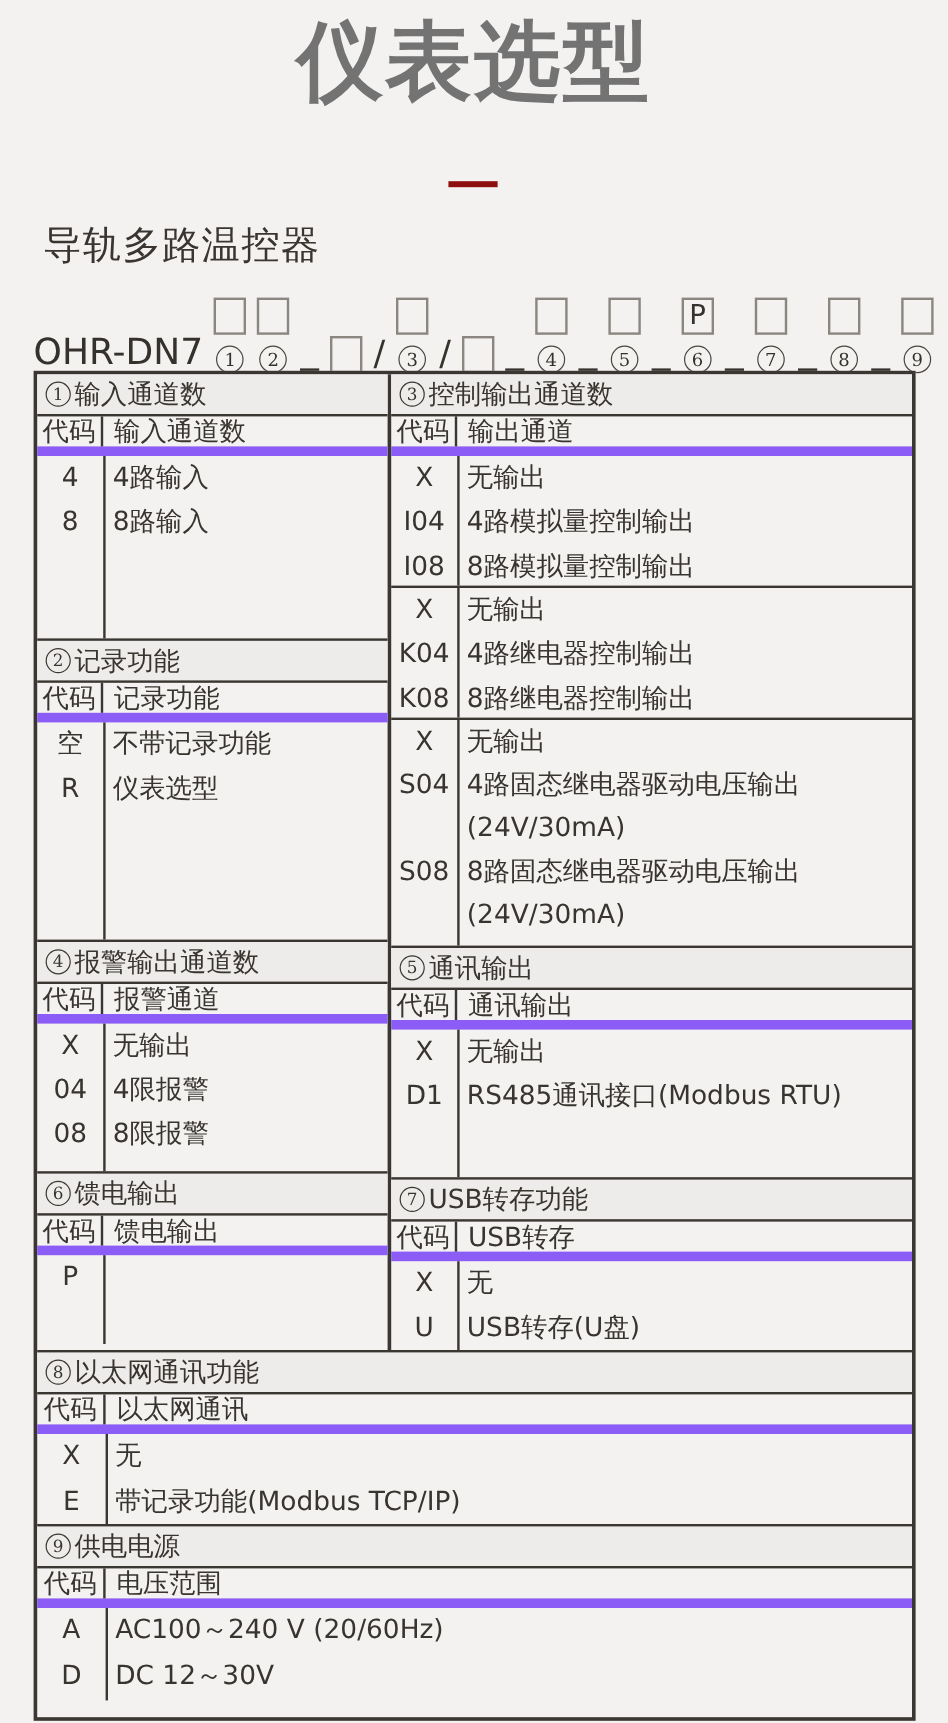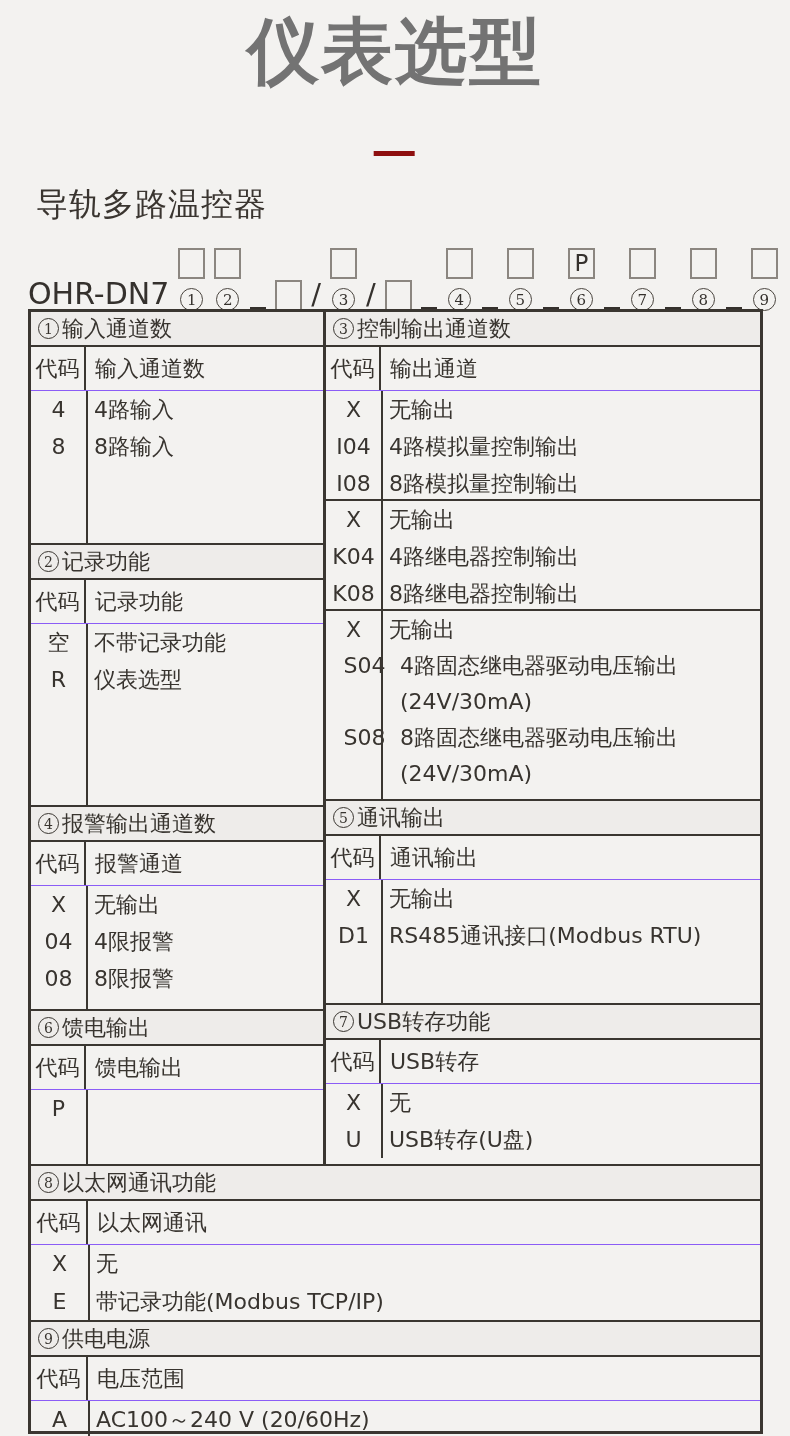--- a/index.html
+++ b/index.html
@@ -62,35 +62,35 @@
     background:#eeecea; display:flex; align-items:center; gap:3px;
     padding-left:7px;
   }
   .stitle.first{ border-top:none; height:35px; }
   .tcirc{
     width:21px; height:21px; flex:0 0 auto;
     border:1.5px solid #3a3631; border-radius:50%;
     display:inline-flex; align-items:center; justify-content:center;
     font-size:14px; font-family:"DejaVu Serif","Liberation Serif",serif;
   }
-  .hrow{ height:44px; border-bottom:1px solid #8b5cf6; display:flex; }
+  .hrow{ height:33px; border-bottom:8px solid #8b5cf6; display:flex; }
   .hc{ width:55px; border-right:2px solid #3a3631;
        display:flex; align-items:center; justify-content:center; }
   .hd{ flex:1; display:flex; align-items:center; padding-left:9px; }
   .dblock{ position:relative; }
   .dblock::before{
     content:""; position:absolute; left:55px; top:0; bottom:0;
     width:2px; background:#3a3631;
   }
   .gsep{ border-bottom:2px solid #3a3631; }
   .drow{ display:flex; }
   .drow .c{ width:55px; text-align:center; line-height:37px; }
   .drow .d{ flex:1; padding-left:8px; line-height:37px; }
   .dl{ display:block; line-height:36px; }
-  .drow.tall .c{ line-height:36px;margin-left:11px; }
+  .drow.tall .c{ line-height:36px; }
   
   .wide .hc{ width:57px; }
   .wide .dblock::before{ left:57px; }
   .wide .drow .c{ width:57px; line-height:38px; }
   .wide .drow .d{ line-height:38px; }
 </style>
 </head>
 <body>
 
 <h1 class="page-title">仪表选型</h1>

